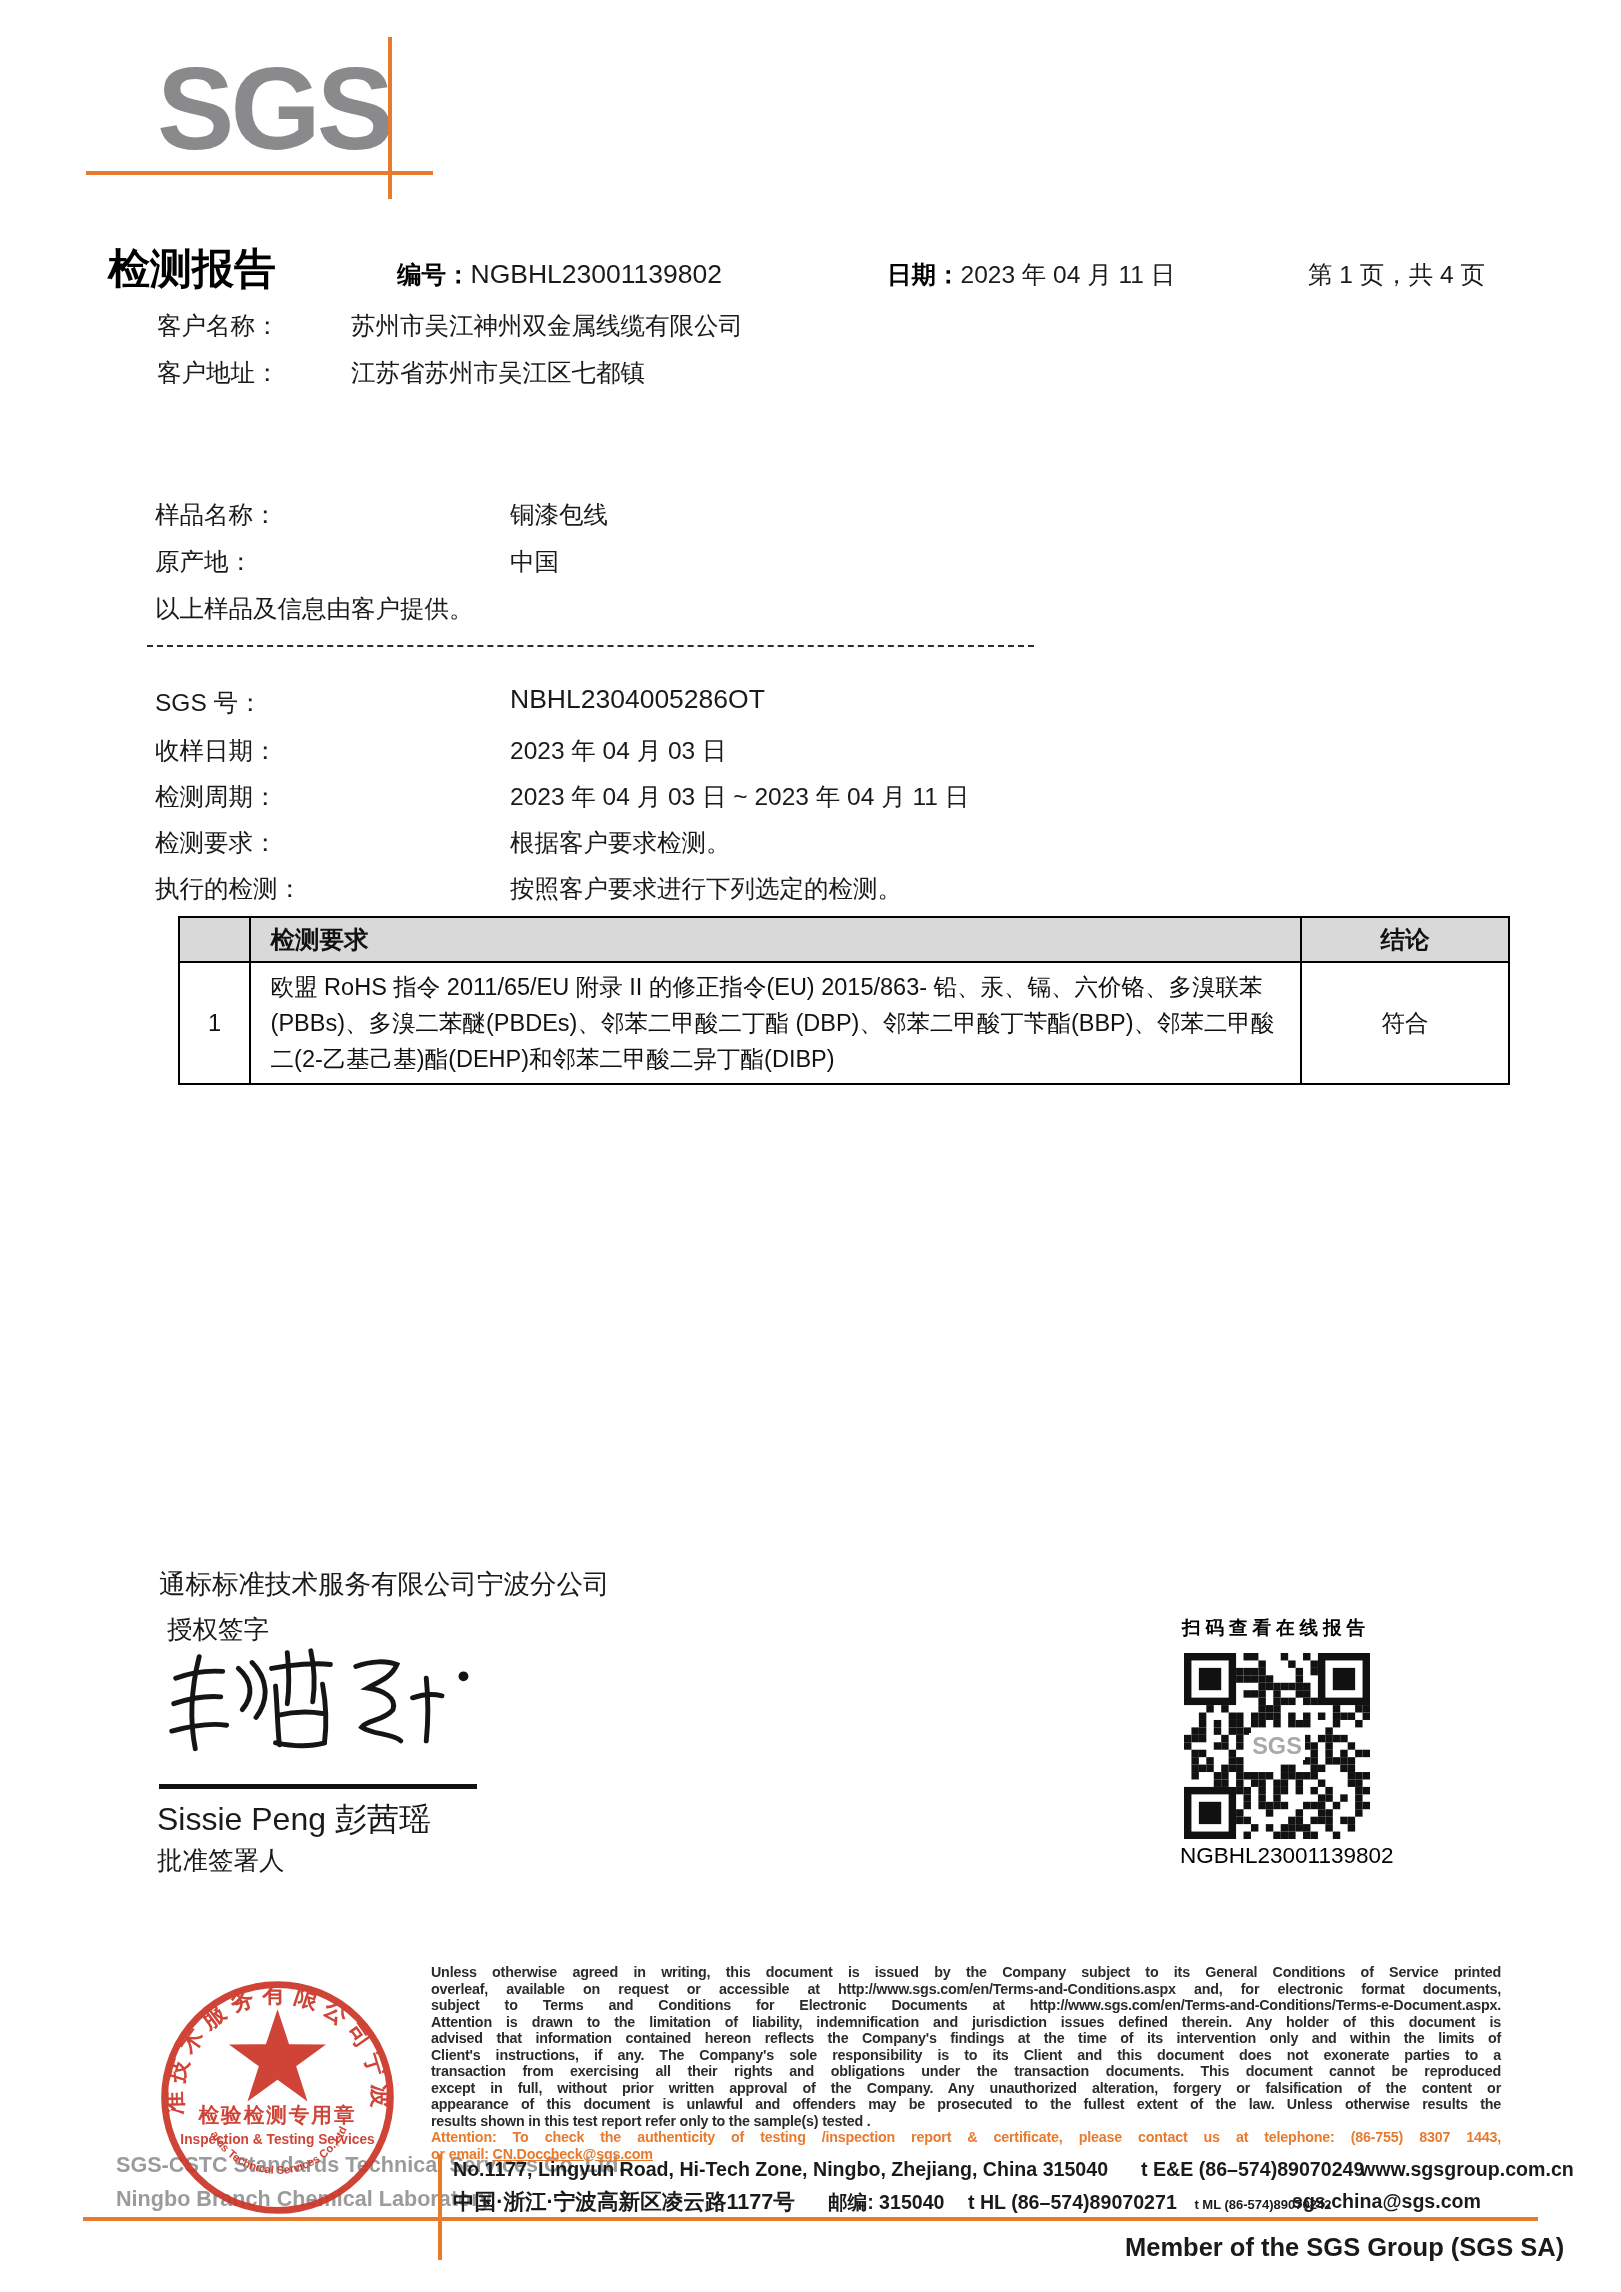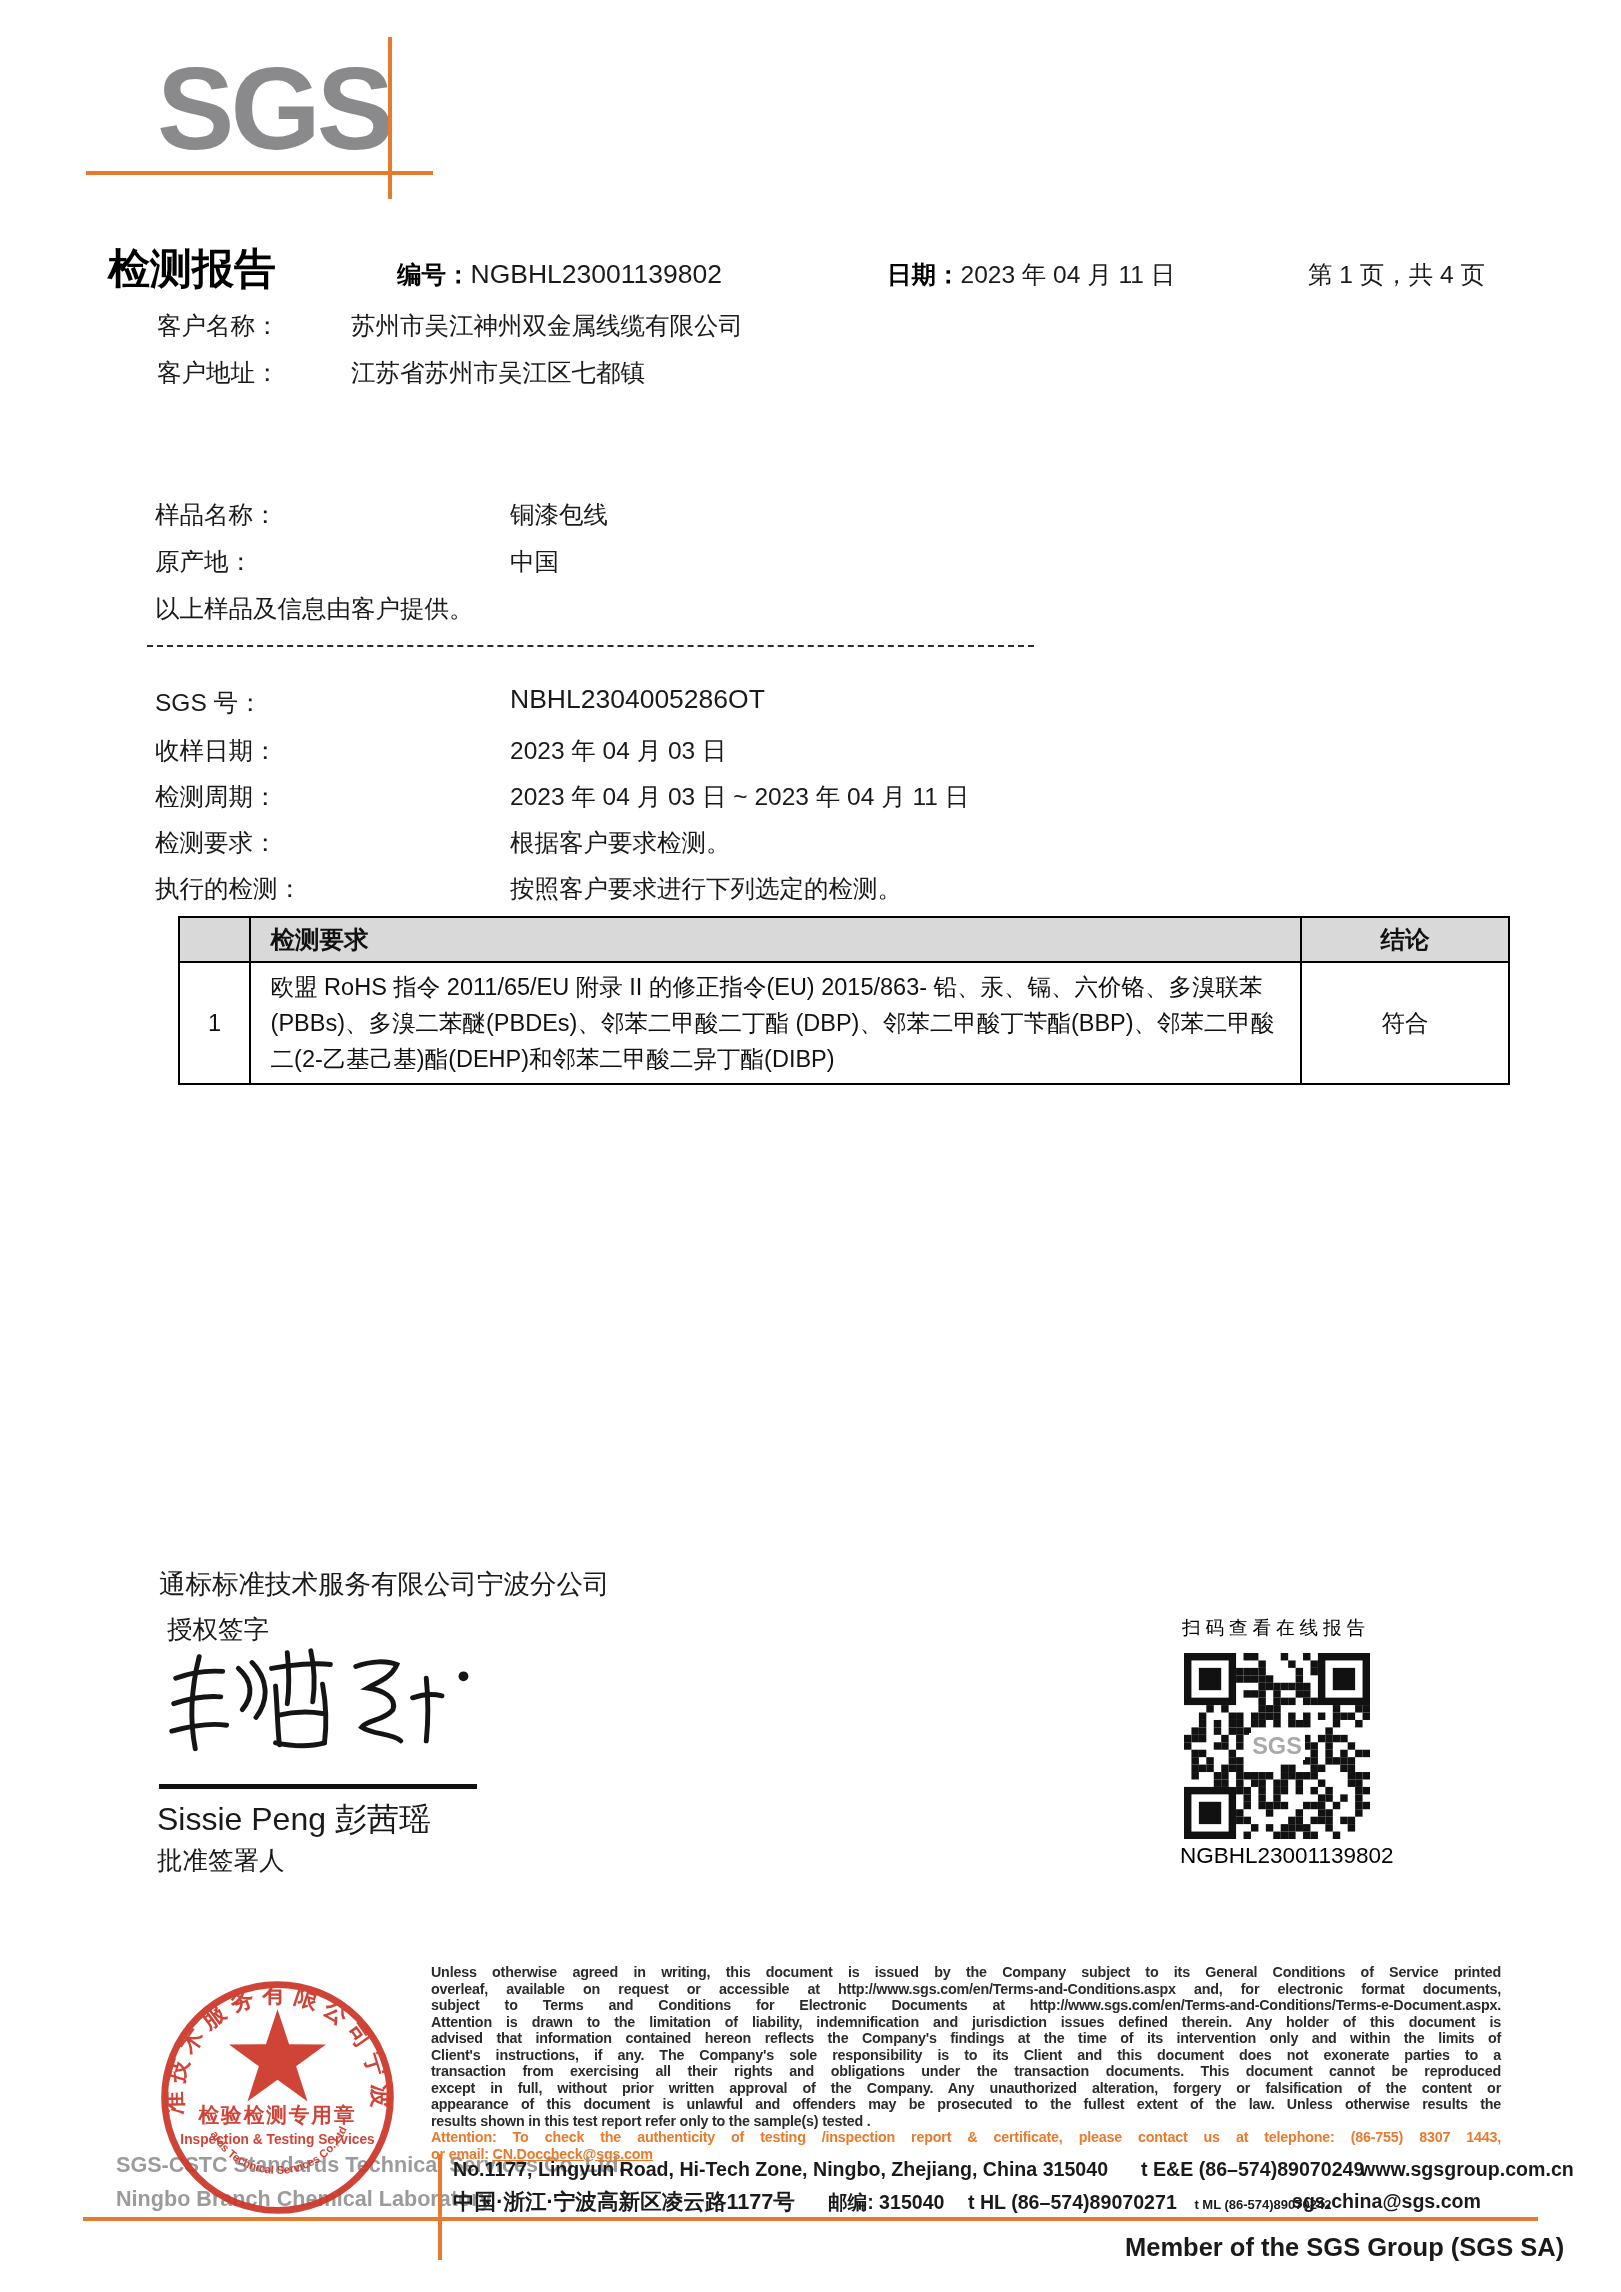--- a/index.html
+++ b/index.html
@@ -27,21 +27,21 @@
   
   .fine{width:1070px;font-size:14.3px;line-height:16.5px;font-weight:700;color:#2b2b2b;letter-spacing:-0.2px;}
   .fine .jl{text-align:justify;text-align-last:justify;}
   .fine .orange{color:#e87a2e;}
   .fine .u{text-decoration:underline;}
   
   .foot-line{font-size:19.6px;font-weight:700;color:#1a1a1a;white-space:nowrap;}
   .foot-line .gap{display:inline-block;width:33px;}
   .member{font-size:25.5px;font-weight:700;color:#1a1a1a;}
   .graylab{font-size:21.6px;font-weight:700;color:#9b9b9b;white-space:nowrap;}
-  .qr-caption{font-size:18.6px;font-weight:400;letter-spacing:4.9px;color:#000;white-space:nowrap;}
+  .qr-caption{font-size:18.6px;font-weight:700;letter-spacing:4.9px;color:#000;white-space:nowrap;}
   .qr-code-label{font-size:22.5px;color:#000;white-space:nowrap;}
 </style>
 </head>
 <body>
 
 <div id="page">
 
   <div class="abs logo-text" style="left:157px;top:51px;">SGS</div>
   <div class="abs oline" style="left:86px;top:171px;width:347px;height:3.9px;"></div>
   <div class="abs oline" style="left:388px;top:37px;width:3.9px;height:162px;"></div>

